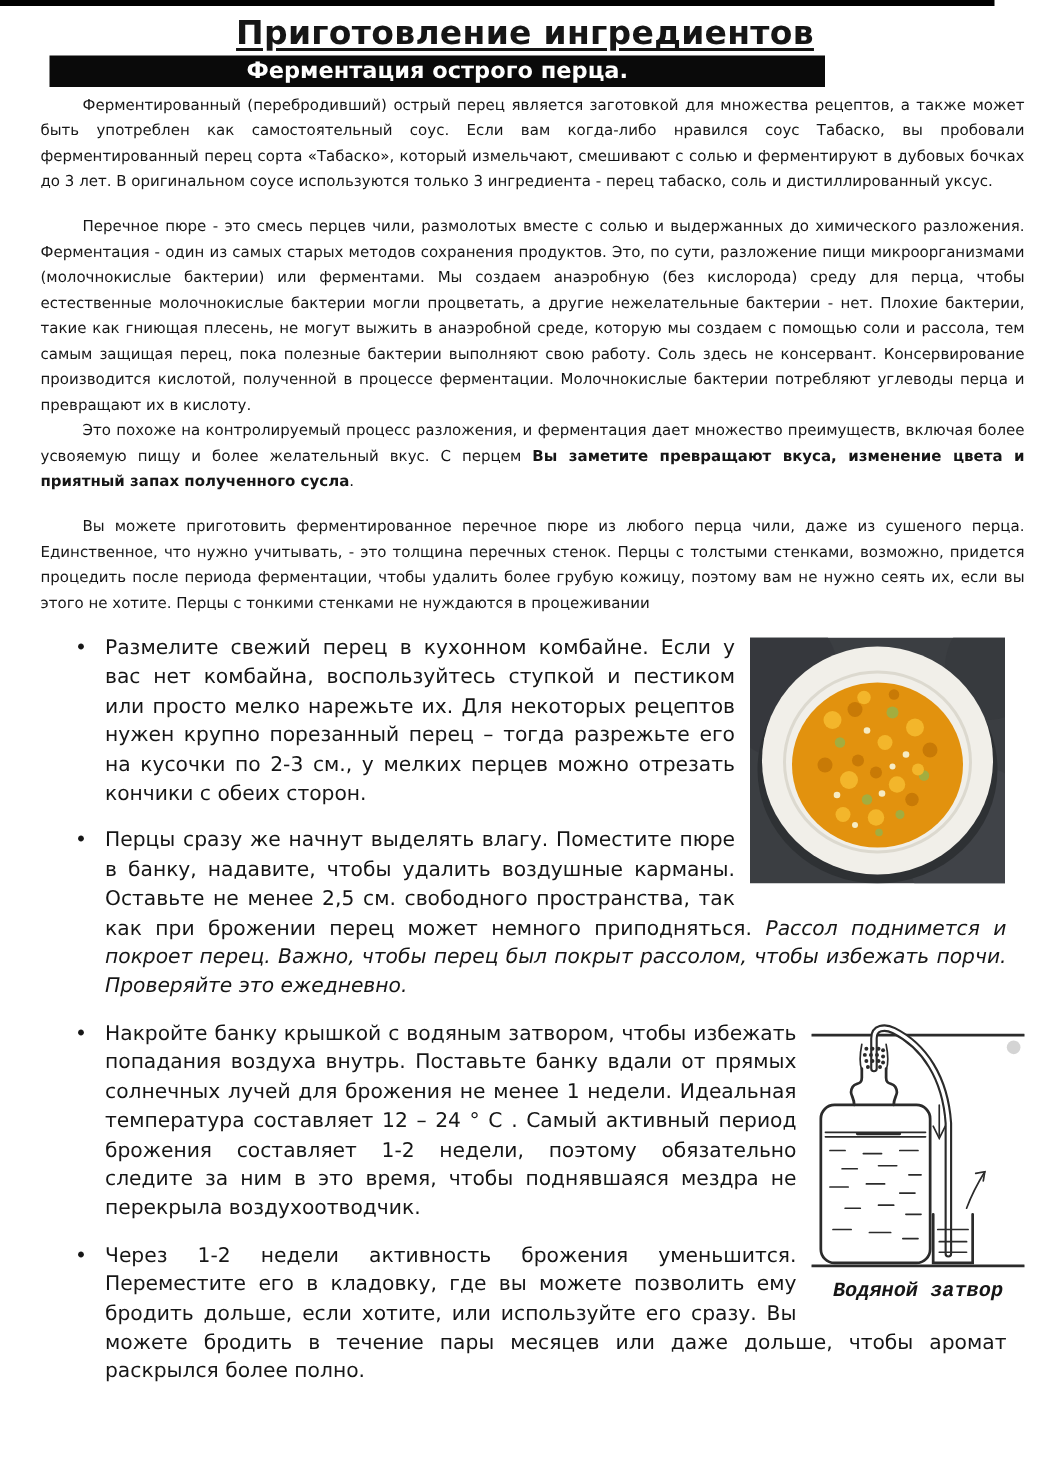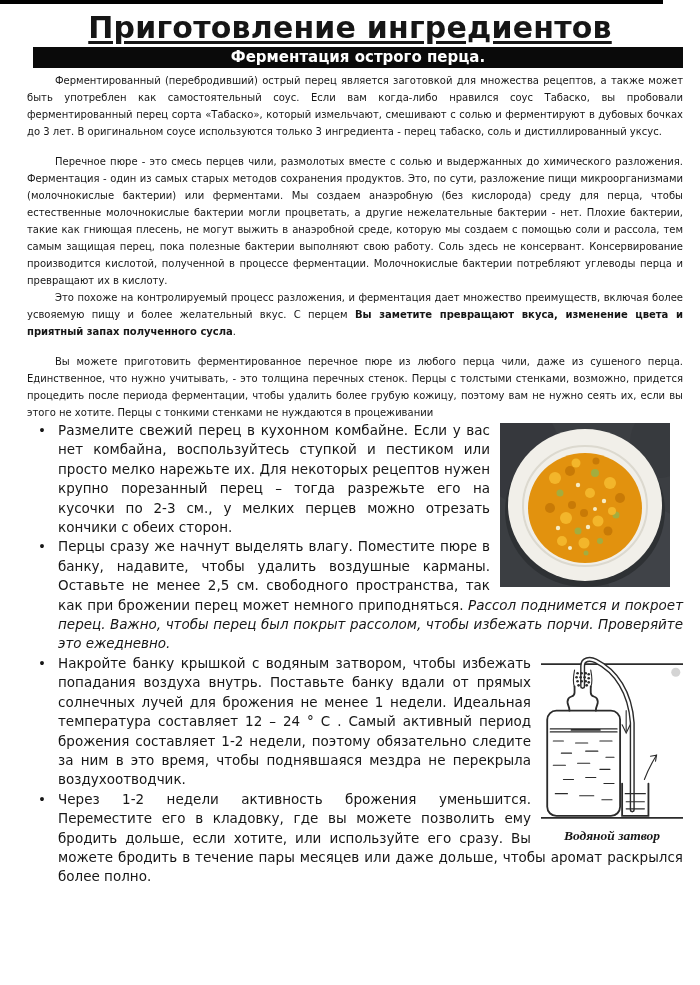--- a/index.html
+++ b/index.html
@@ -5,50 +5,50 @@
   html,body{margin:0;padding:0;}
   body{
     width:700px;height:985px;overflow:hidden;background:#ffffff;
     font-family:"DejaVu Sans","Liberation Sans",sans-serif;
     color:var(--c-text,#111);
     -webkit-font-smoothing:antialiased;
   }
   .top-rule{width:663px;height:4px;background:#000;}
   .title{
     margin:6px 0 2px 0;text-align:center;
-    font-size:30px;font-weight:bold;letter-spacing:.2px;
+    font-size:22px;font-weight:bold;letter-spacing:.2px;
   }
   .title span{text-decoration:underline;text-underline-offset:3px;}
   .banner{
-    margin-left:33px;width:650px;height:21px;line-height:21px;
+    margin-left:33px;width:517px;height:21px;line-height:21px;
     background:var(--c-banner_bg,#000);color:var(--c-banner_text,#fff);
     text-align:center;font-weight:bold;font-size:15px;
   }
   .content{padding:4px 17px 0 27px;}
   p.para{
     margin:0;text-align:justify;font-size:10px;line-height:17px;
     text-indent:28px;
   }
   p.para.gap{margin-bottom:13px;}
   .list{font-size:13.5px;line-height:19.4px;}
   .bullet{
-    position:relative;padding-left:31px;text-align:justify;margin:0;
+    position:relative;padding-left:31px;text-align:justify;margin:12px;
   }
   .bullet::before{
     content:"\2022";position:absolute;left:11px;top:0;
   }
   .photo-float{
     float:right;width:170px;height:164px;margin:2px 13px 4px 10px;
   }
   .figure-float{
     float:right;width:142px;margin:2px 0 2px 10px;text-align:center;
   }
   .figure-float svg{display:block;}
   .caption{
-    font-family:Liberation Serif, serif;
+    font-family:Liberation Mono, monospace;
     font-weight:bold;font-style:italic;font-size:13.5px;margin-top:4px;
   }
   
   .ph-bg{fill:var(--c-photo_bg,#3b3e42);}
   .ph-bg2{fill:#33363a;}
   .ph-bg3{fill:#45484d;}
   .ph-shadow{fill:#2e3134;}
   .ph-bowl{fill:var(--c-bowl,#f1efe9);}
   .ph-rim{fill:none;stroke:#dcd9cf;stroke-width:2;}
   .ph-mash{fill:var(--c-mash_orange,#e2920e);}

